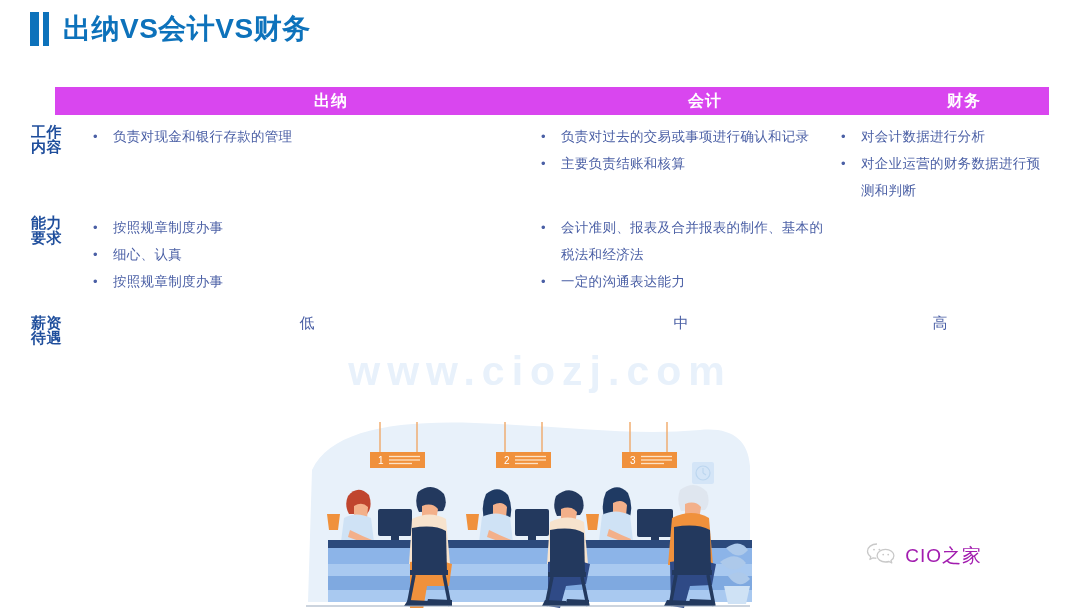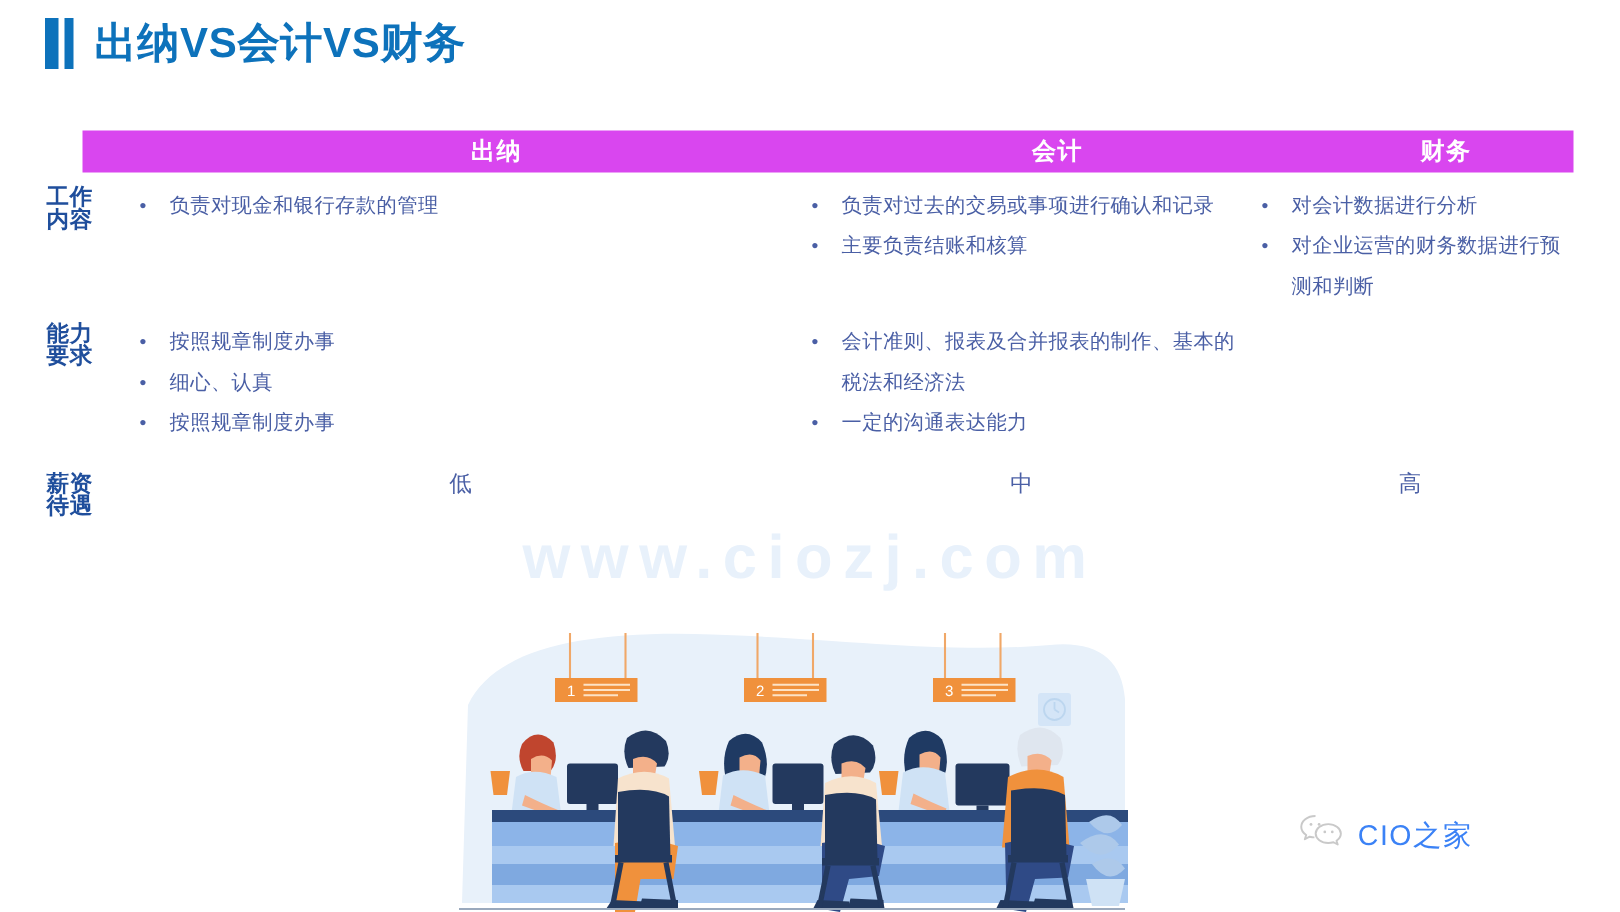--- a/index.html
+++ b/index.html
@@ -65,21 +65,21 @@
 
   
   .illus { position: absolute; left: 300px; top: 410px; width: 452px; height: 198px; }
   .illus svg { display: block; }
 
   
   .brand {
     position: absolute; right: 22px; top: 542px;
     display: flex; align-items: center; gap: 9px;
   }
-  .brand-text { font-size: 19px; color: #3b82f6; letter-spacing: 1px; }
+  .brand-text { font-size: 19px; color: #a21caf; letter-spacing: 1px; }
 </style>
 </head>
 <body>
 
 <div id="slide">
 
   <div class="title-row">
     <span class="title-bars">
       <span class="bar-wide"></span>
         <span class="bar-narrow"></span>

